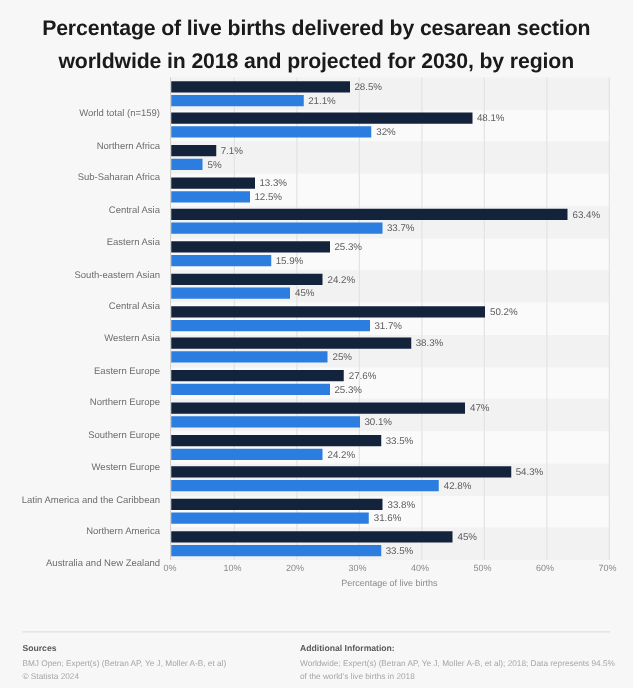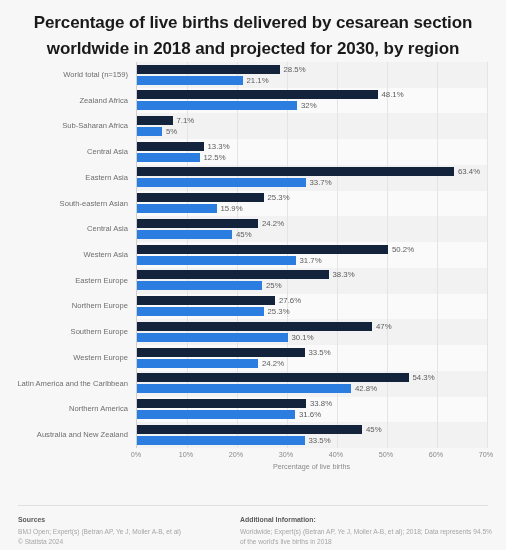--- a/index.html
+++ b/index.html
@@ -26,21 +26,21 @@
     letter-spacing: -0.1px;
   }
   
   #plot-area {
     position: absolute;
     left: 0; top: 52px;
     width: 506px; height: 386px;
   }
   .cat-labels {
     position: absolute;
-    left: 0; top: 0;
+    left: 0; top: 16px;
     width: 133px; height: 386px;
   }
   .cat-label {
     position: absolute;
     right: 5px;
     width: 128px;
     text-align: right;
     font-size: 7.6px;
     color: #6d6d6d;
     white-space: nowrap;
@@ -162,21 +162,21 @@
 </head>
 <body>
 
 <div id="chart-card">
 
   <div id="chart-title">Percentage of live births delivered by cesarean section worldwide in 2018 and projected for 2030, by region</div>
 
   <div id="plot-area">
     <div class="cat-labels" id="cat-labels">
         <div class="cat-label" style="top: 8.86667px;">World total (n=159)</div>
-        <div class="cat-label" style="top: 34.6px;">Zealand Africa</div>
+        <div class="cat-label" style="top: 34.6px;">Northern Africa</div>
         <div class="cat-label" style="top: 60.3333px;">Sub-Saharan Africa</div>
         <div class="cat-label" style="top: 86.0667px;">Central Asia</div>
         <div class="cat-label" style="top: 111.8px;">Eastern Asia</div>
         <div class="cat-label" style="top: 137.533px;">South-eastern Asian</div>
         <div class="cat-label" style="top: 163.267px;">Central Asia</div>
         <div class="cat-label" style="top: 189px; margin-left: 28px;">Western Asia</div>
         <div class="cat-label" style="top: 214.733px;">Eastern Europe</div>
         <div class="cat-label" style="top: 240.467px;">Northern Europe</div>
         <div class="cat-label" style="top: 266.2px;">Southern Europe</div>
         <div class="cat-label" style="top: 291.933px;">Western Europe</div>

